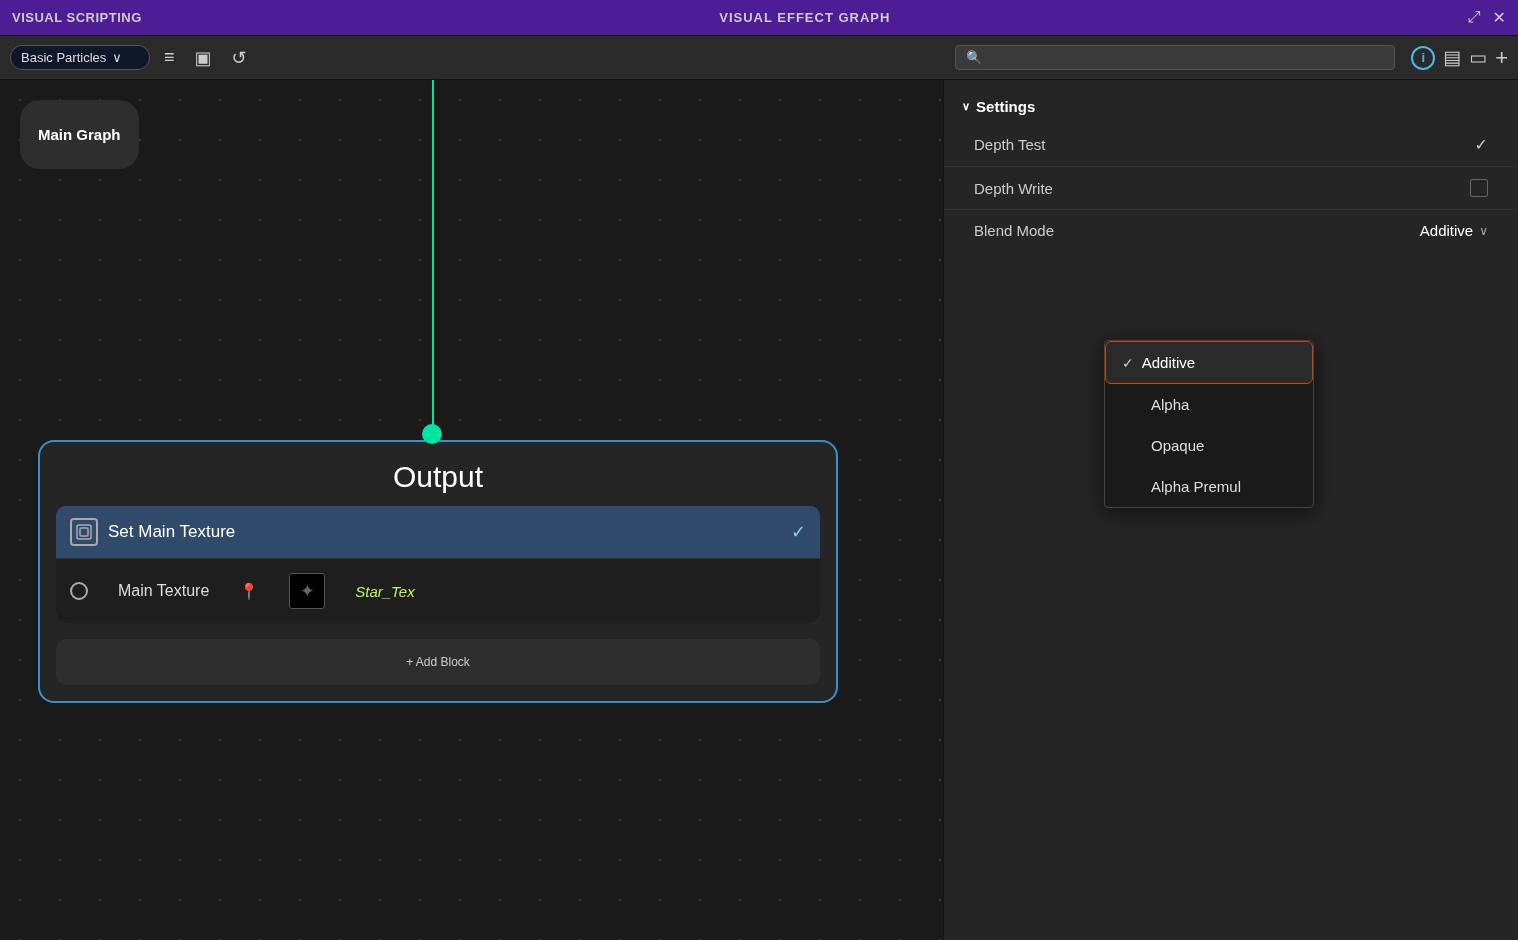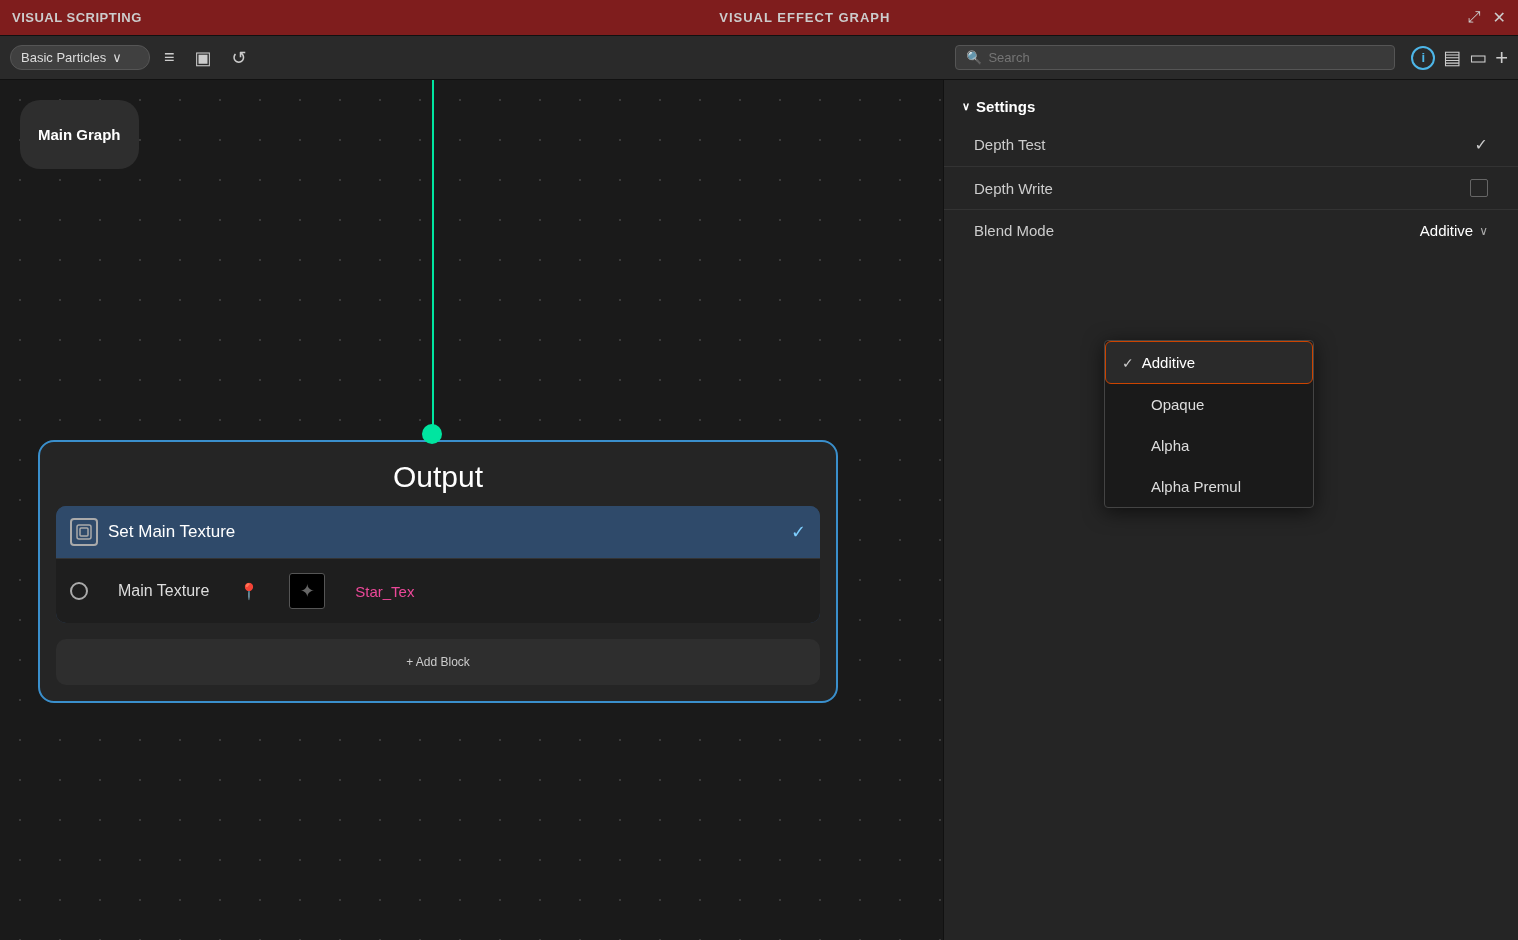--- a/index.html
+++ b/index.html
@@ -11,21 +11,21 @@
       width: 1518px;
       height: 940px;
       overflow: hidden;
     }
 
     
     .title-bar {
       display: flex;
       align-items: center;
       justify-content: space-between;
-      background: #7f1d1d;
+      background: #4c1d95;
       height: 36px;
       padding: 0 12px;
       border-bottom: 1px solid #111;
     }
     .title-bar-left { font-size: 13px; font-weight: 600; color: #ccc; letter-spacing: 0.5px; }
     .title-bar-center { font-size: 13px; font-weight: 600; color: #ccc; letter-spacing: 1px; }
     .title-bar-right { display: flex; gap: 12px; }
     .title-bar-right span { color: #ccc; font-size: 16px; cursor: pointer; }
 
     
@@ -34,21 +34,21 @@
       align-items: center;
       background: #2a2a2a;
       height: 44px;
       padding: 0 10px;
       border-bottom: 1px solid #111;
       gap: 8px;
     }
     .toolbar-dropdown {
       display: flex;
       align-items: center;
-      background: #404040;
+      background: #0f172a;
       border: 1px solid #555;
       border-radius: 12px;
       padding: 4px 10px;
       gap: 6px;
       cursor: pointer;
       color: #ddd;
       font-size: 13px;
       min-width: 140px;
     }
     .toolbar-icon-btn {
@@ -232,21 +232,22 @@
       border: 1px solid #555;
       border-radius: 3px;
       display: flex;
       align-items: center;
       justify-content: center;
       color: #aaa;
       font-size: 16px;
     }
     .texture-name {
       font-size: 15px;
-      color: #ec4899;
+      color: #bef264;
+      font-style: italic;
     }
     .add-block-btn {
       margin: 16px;
       background: #2e2e2e;
       border-radius: 10px;
       padding: 16px;
       text-align: center;
       font-size: 12px;
       color: #ccc;
       cursor: pointer;
@@ -367,21 +368,20 @@
 <div class="toolbar">
   <div class="toolbar-dropdown">
     <span>Basic Particles</span>
     <span>∨</span>
   </div>
   <button class="toolbar-icon-btn">≡</button>
   <button class="toolbar-icon-btn">▣</button>
   <button class="toolbar-icon-btn">↺</button>
   <div class="search-bar">
     <span style="color:#888; font-size:13px;">🔍</span>
-    <input type="text" placeholder="Search" style="">
   </div>
   <div class="toolbar-right-icons">
     <span style="color:#4db6e8; font-size:20px; border: 2px solid #4db6e8; border-radius:50%; width:24px; height:24px; display:inline-flex; align-items:center; justify-content:center; font-size:13px; font-weight:bold;">i</span>
     <span class="icon-white" style="font-size:19px;">▤</span>
     <span class="icon-white" style="font-size:19px;">▭</span>
     <span class="icon-white" style="font-size:22px; font-weight:300;">+</span>
   </div>
 </div>
 
 <div class="main-layout">
@@ -451,25 +451,25 @@
     </div>
 
     <div class="blend-dropdown">
 
       <div class="dropdown-item selected">
         <span class="dropdown-checkmark">✓</span>
         <span>Additive</span>
       </div>
       <div class="dropdown-item">
         <span style="width:22px; display:inline-block;"></span>
-        <span>Opaque</span>
+        <span>Alpha</span>
       </div>
       <div class="dropdown-item">
         <span style="width:22px; display:inline-block;"></span>
-        <span>Alpha</span>
+        <span>Opaque</span>
       </div>
       <div class="dropdown-item">
         <span style="width:22px; display:inline-block;"></span>
         <span>Alpha Premul</span>
       </div>
     </div>
 
   </div>
 
 </div>

